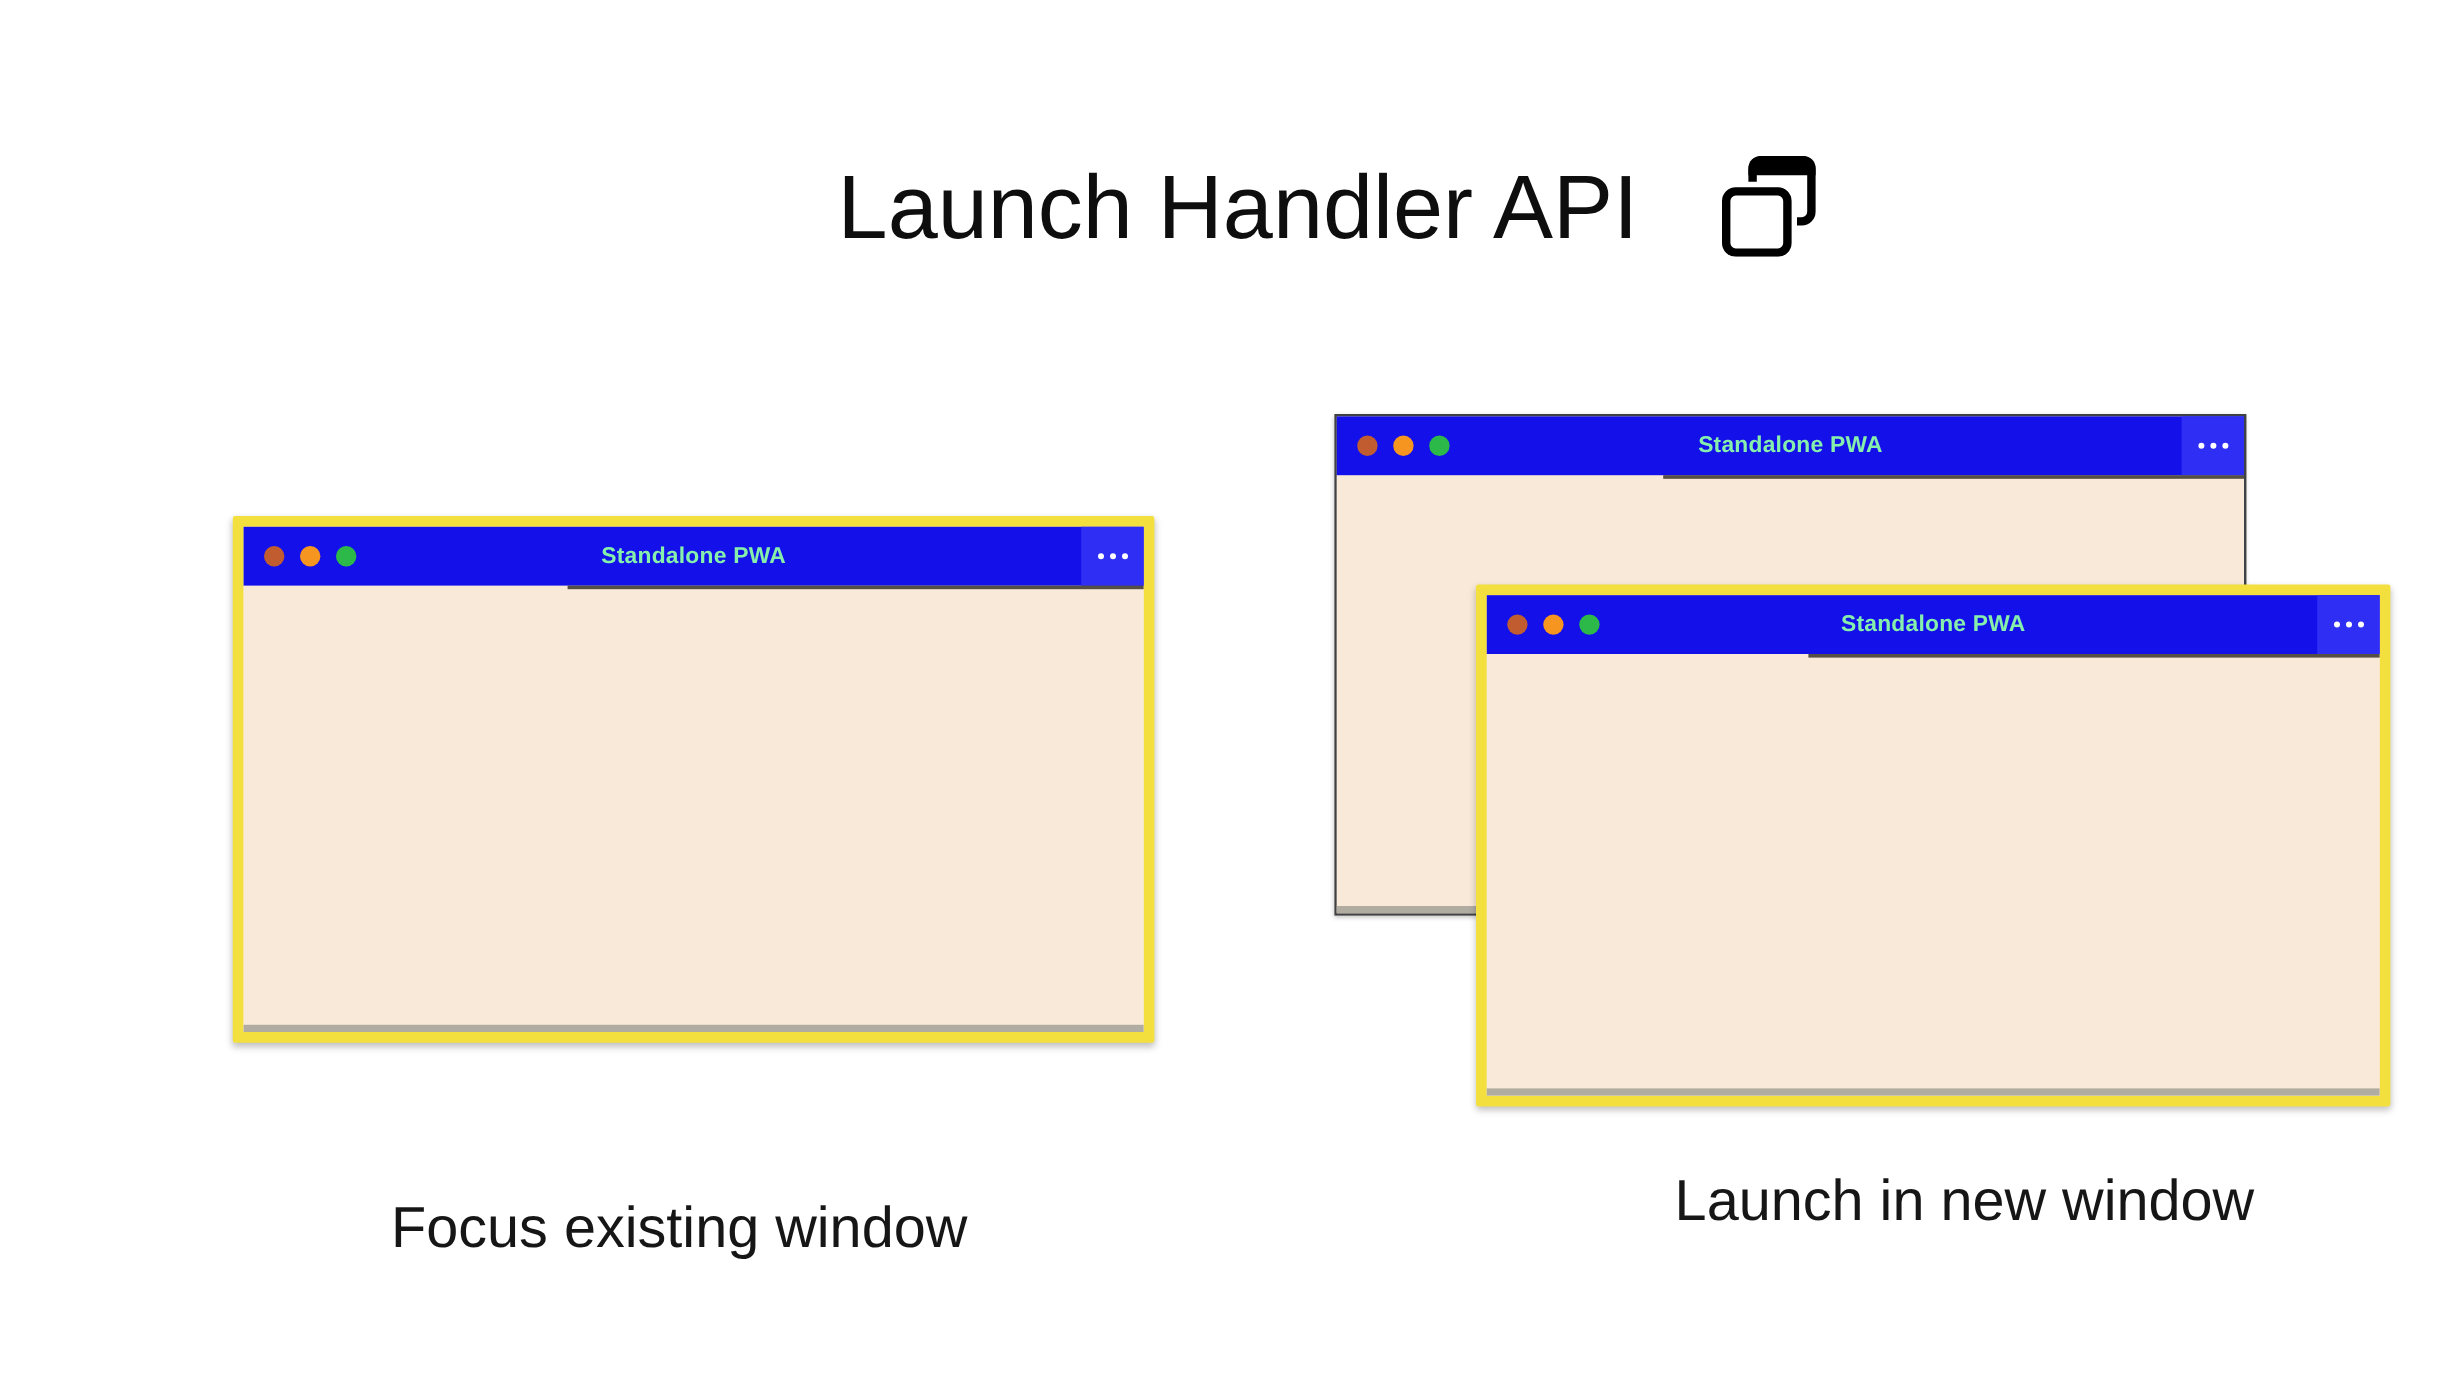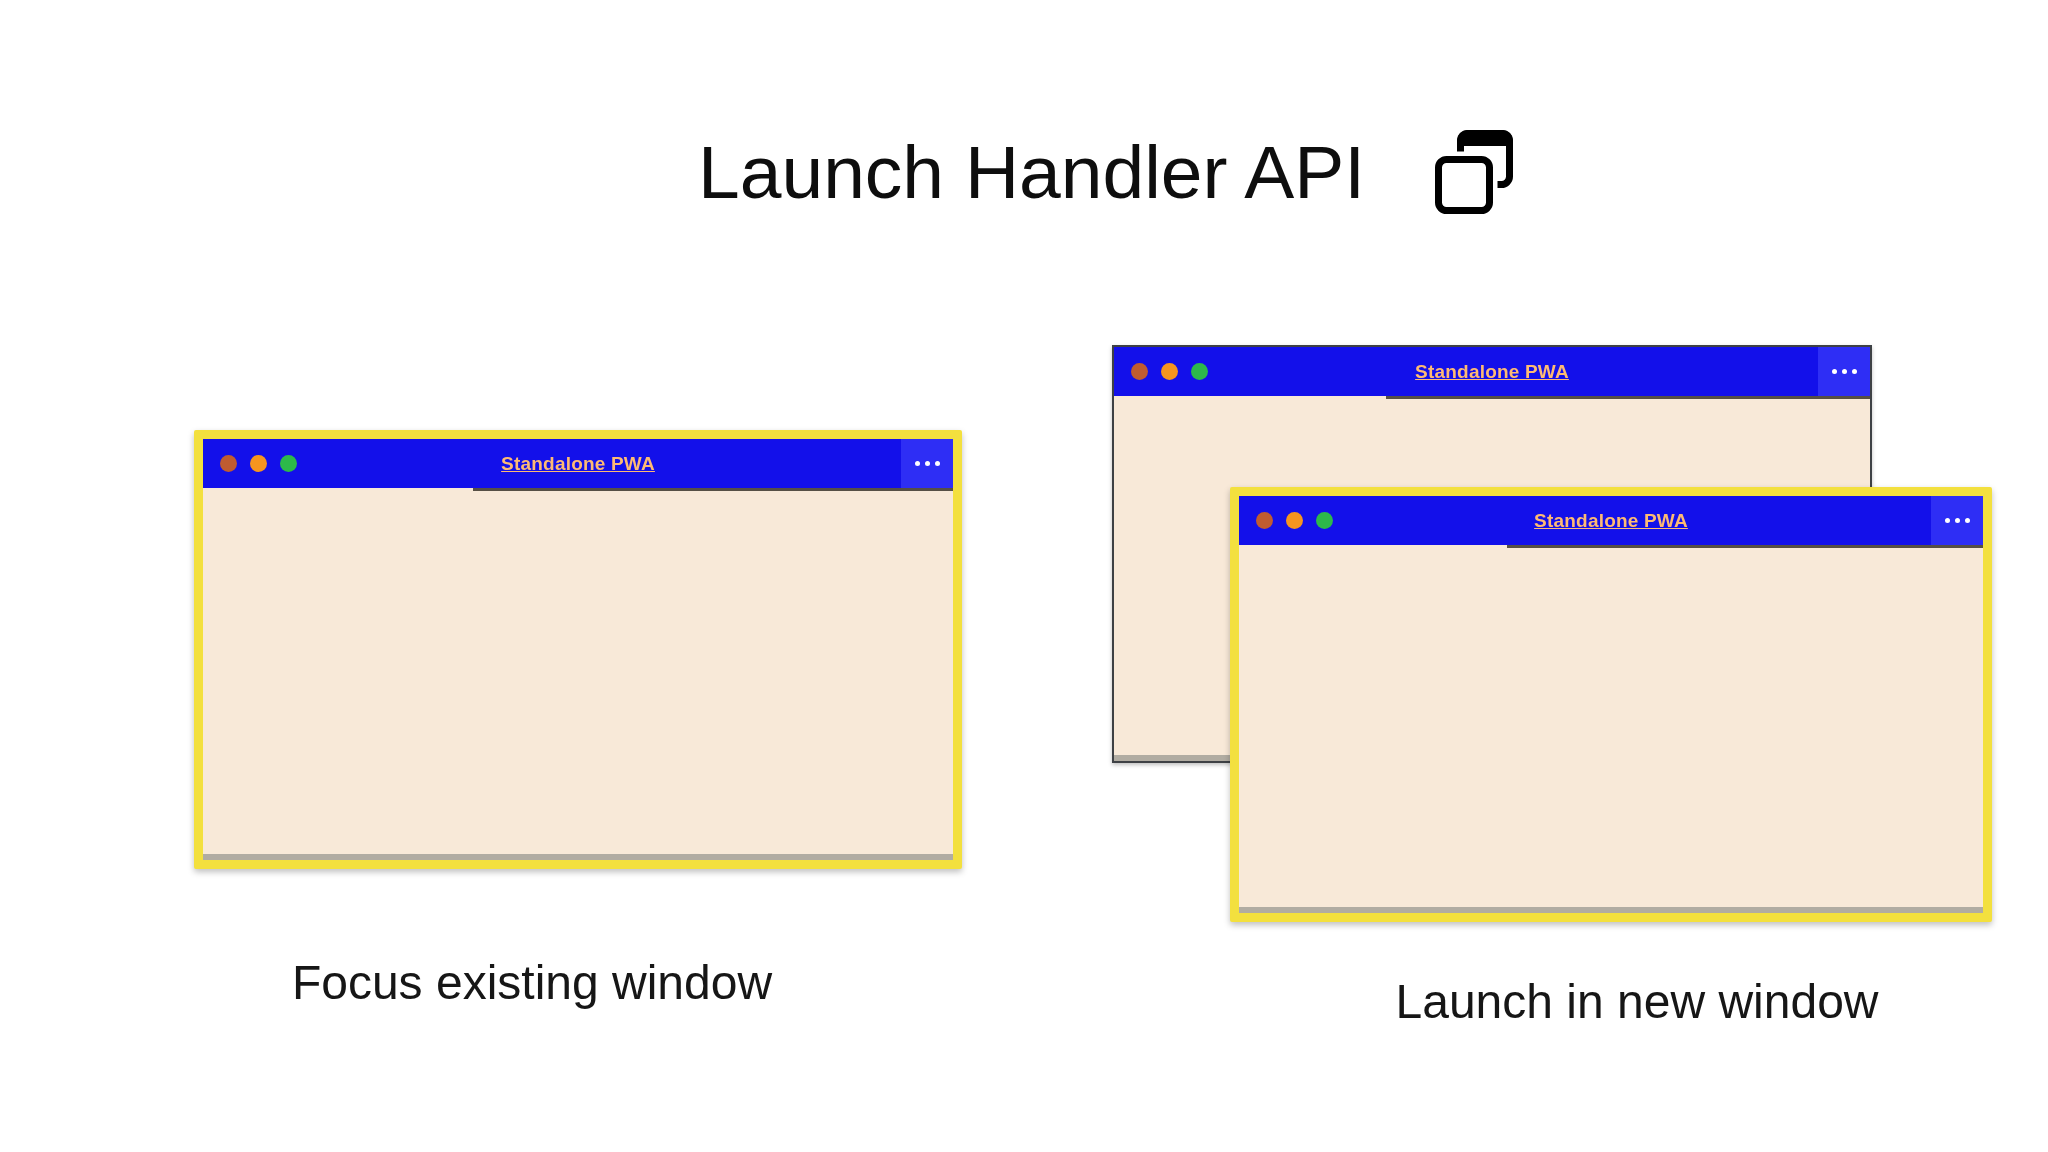--- a/index.html
+++ b/index.html
@@ -33,22 +33,22 @@
   .titlebar {
     position:absolute; left:0; right:0; top:0; height:49px;
     background:#1310ea; display:flex; align-items:center; z-index:2;
   }
   .traffic-lights { position:absolute; left:17px; top:0; height:49px; display:flex; align-items:center; gap:13px; }
   .tdot { width:17px; height:17px; border-radius:50%; }
   .tdot.red    { background:#c05c30; }
   .tdot.orange { background:#f6951f; }
   .tdot.green  { background:#2db94a; }
   .win-title {
-    width:100%; text-align:center; color:#fdba74;
-    font-size:19px; font-weight:700; letter-spacing:0.2px;text-decoration:underline;
+    width:100%; text-align:center; color:#86efac;
+    font-size:19px; font-weight:700; letter-spacing:0.2px;
   }
   .menu-btn {
     position:absolute; right:0; top:0; width:52px; height:49px;
     background:#2e2ef5; display:flex; align-items:center; justify-content:center; gap:5px;
   }
   .menu-btn span { width:5px; height:5px; border-radius:50%; background:#ffffff; }
   .titlebar-shadow {
     position:absolute; left:36%; right:0; top:49px; height:3px;
     background:rgba(45,40,33,0.8); z-index:3;
   }
@@ -61,21 +61,21 @@
   
   #win-focus     { left:194px;  top:430px; width:768px; height:439px; z-index:2; }
   #win-back      { left:1112px; top:345px; width:760px; height:418px; z-index:1; }
   #win-new       { left:1230px; top:487px; width:762px; height:435px; z-index:3; }
 
   
   .caption {
     position:absolute; top:955px; transform:translateX(-50%);
     font-size:48px; line-height:1.15; color:#161616; white-space:nowrap;
   }
-  #caption-left  { left:532px; }
+  #caption-left  { left:566px;margin-top:41px; }
   #caption-right { left:1637px;margin-top:19px; }
 </style>
 </head>
 <body>
 
 <div class="heading">
   <div class="heading-text">Launch Handler API</div>
   <svg class="heading-icon" viewBox="0 0 82 84" xmlns="http://www.w3.org/2000/svg" aria-hidden="true">
 
     <rect x="27.5" y="3.5" width="49" height="51" rx="8" fill="#ffffff" stroke="#000000" stroke-width="7"></rect>

